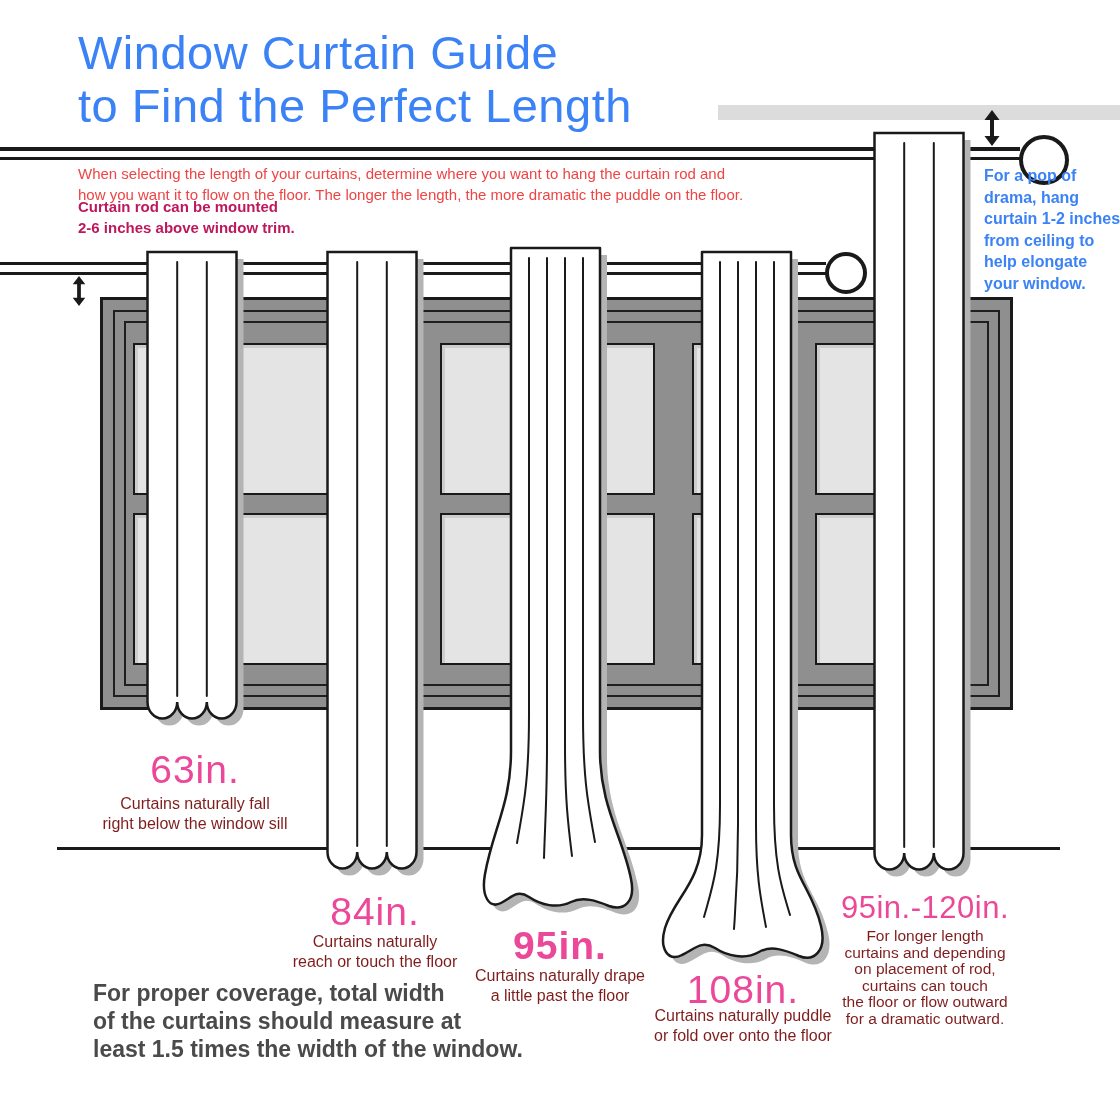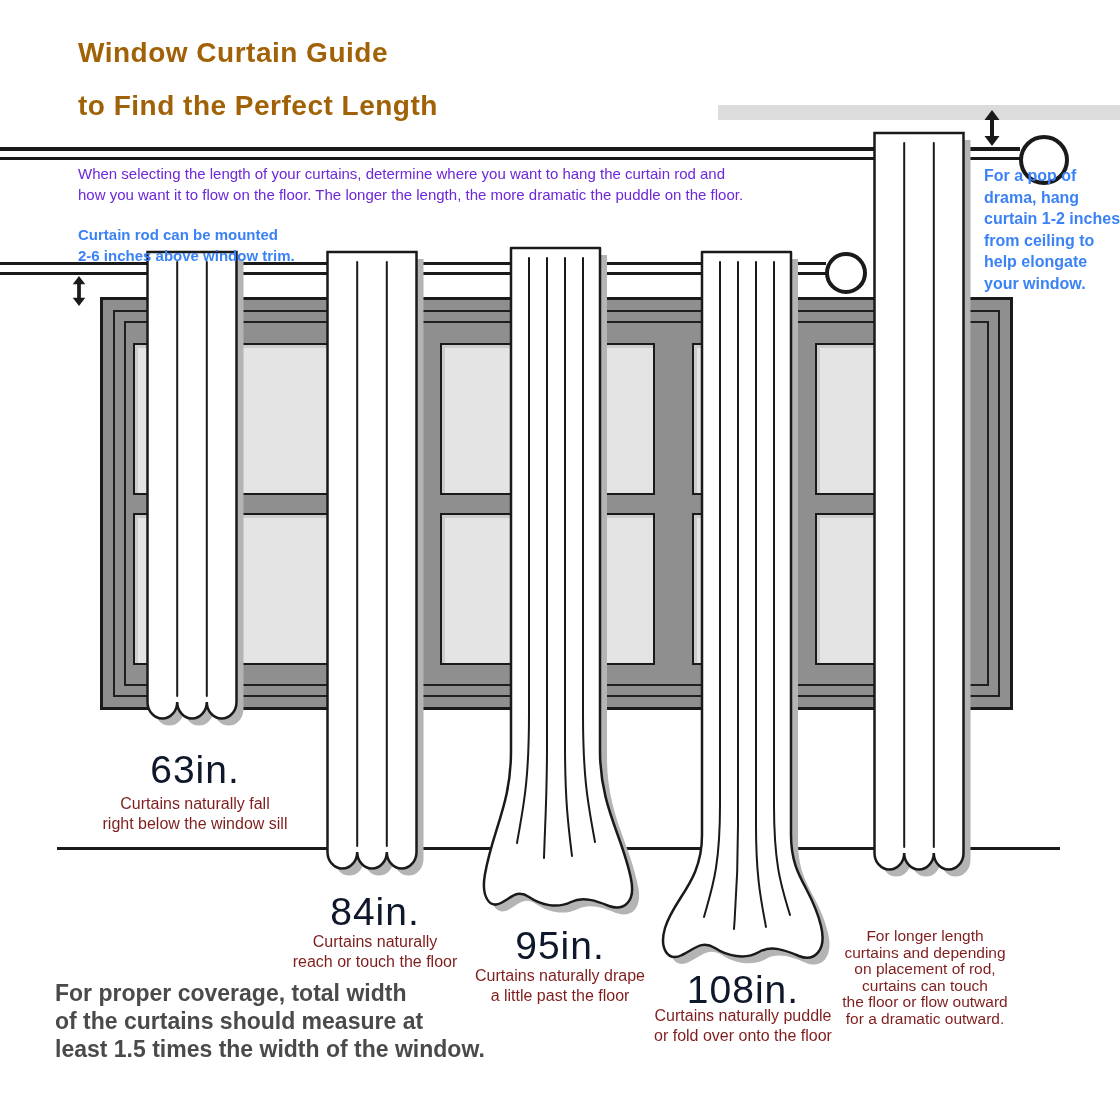--- a/index.html
+++ b/index.html
@@ -2,33 +2,33 @@
 <html><head>
 <meta charset="utf-8">
 <style>
   html,body{margin:0;padding:0;background:#ffffff;}
   #canvas{
     position:relative;width:1120px;height:1120px;overflow:hidden;background:#fff;
     font-family:"Liberation Sans","DejaVu Sans",sans-serif;color:#383838;
   }
   .abs{position:absolute;}
   
-  .title{left:78px;top:26px;font-size:28px;line-height:53px;font-weight:700;
-         color:#a16207;letter-spacing:.5px;white-space:nowrap;}
-  .intro{left:78px;top:163px;font-size:15px;line-height:21px;color:#6d28d9;}
+  .title{left:78px;top:26px;font-size:47px;line-height:53px;font-weight:400;
+         color:#3b82f6;letter-spacing:.5px;white-space:nowrap;}
+  .intro{left:78px;top:163px;font-size:15px;line-height:21px;color:#ef4444;}
   .intro div{white-space:nowrap;}
-  .rod-note{left:78px;top:224px;font-size:15px;line-height:21px;font-weight:bold;color:#3b82f6;}
+  .rod-note{left:78px;top:196px;font-size:15px;line-height:21px;font-weight:bold;color:#be185d;}
   .rod-note div{white-space:nowrap;}
   .ceiling-note{left:984px;top:165px;font-size:16px;line-height:21.5px;font-weight:bold;color:#3b82f6;}
   .ceiling-note div{white-space:nowrap;}
-  .len-label{font-size:39px;font-weight:300;color:#0f172a;text-align:center;letter-spacing:1px;}
+  .len-label{font-size:39px;font-weight:300;color:#ec4899;text-align:center;letter-spacing:1px;}
   .len-label.small{font-size:31px;letter-spacing:.5px;}
   .caption{font-size:16px;line-height:19.5px;color:#7f1d1d;text-align:center;}
   .coverage{left:55px;top:979px;font-size:23px;line-height:28px;font-weight:bold;color:#4a4a4a;}
-  .coverage div{white-space:nowrap;}
+  .coverage div{white-space:nowrap;margin-left:38px;}
   
   .ceiling-bar{left:718px;top:105px;width:402px;height:15px;background:#dcdcdc;z-index:1;}
   .rod{background:#1a1a1a;z-index:2;}
   .finial{border-radius:50%;background:#fff;border:4px solid #1a1a1a;z-index:2;}
   .floor-line{left:57px;top:847px;width:1003px;height:3px;background:#1a1a1a;z-index:2;}
   .arrow-icon{z-index:3;}
   
   .window-frame{left:100px;top:297px;width:913px;height:413px;background:#8f8f8f;
                 border:3px solid #1a1a1a;box-sizing:border-box;z-index:1;}
   .frame-line1{position:absolute;left:10px;top:10px;right:10px;bottom:10px;border:2px solid #1f1f1f;}
@@ -144,32 +144,33 @@
     <div>Curtains naturally fall</div>
     <div>right below the window sill</div>
   </div>
 
   <div class="abs len-label txt" style="left:272px;top:890px;width:206px;">84in.</div>
   <div class="abs caption txt" style="left:272px;top:932px;width:206px;">
     <div>Curtains naturally</div>
     <div>reach or touch the floor</div>
   </div>
 
-  <div class="abs len-label txt" style="left:455px;top:924px;width:210px;">95in.</div>
+  <div class="abs len-label txt" style="left:455px;top:924px;width:210px;font-weight:bold;">95in.</div>
   <div class="abs caption txt" style="left:455px;top:966px;width:210px;">
     <div>Curtains naturally drape</div>
     <div>a little past the floor</div>
   </div>
 
   <div class="abs len-label txt" style="left:637px;top:968px;width:212px;">108in.</div>
   <div class="abs caption txt" style="left:637px;top:1006px;width:212px;">
     <div>Curtains naturally puddle</div>
     <div>or fold over onto the floor</div>
   </div>
 
+  <div class="abs len-label small txt" style="left:820px;top:890px;width:210px;">95in.-120in.</div>
   <div class="abs caption txt" style="left:820px;top:928px;width:210px;font-size:15.5px;line-height:16.5px;">
     <div>For longer length</div>
     <div>curtains and depending</div>
     <div>on placement of rod,</div>
     <div>curtains can touch</div>
     <div>the floor or flow outward</div>
     <div>for a dramatic outward.</div>
   </div>
 
   <div class="abs coverage txt">

